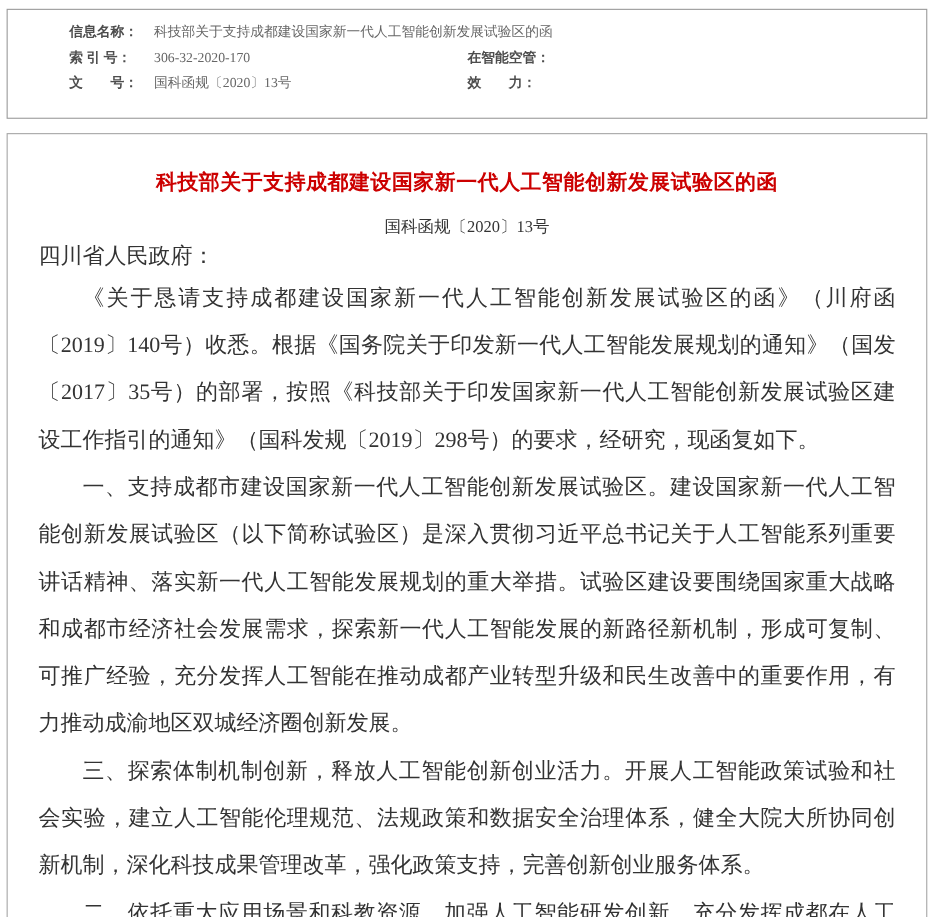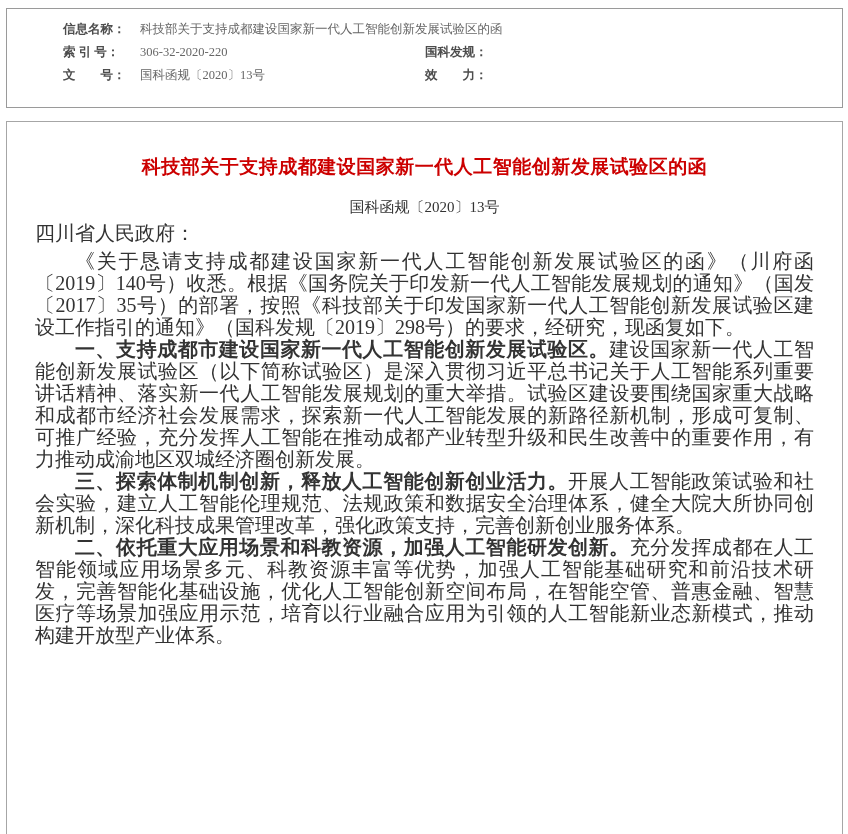--- a/index.html
+++ b/index.html
@@ -73,41 +73,41 @@
   .doc-body {
     margin-top: 0;
     font-size: 20px;
     color: #333333;
   }
   .salutation {
     line-height: 31.5px;
   }
   .para {
     text-indent: 2em;
-    line-height: 22px;
+    line-height: 43px;
     text-align: justify;
   }
   .para .lead {
-    font-weight: bold;
+    font-weight: normal;
   }
 </style>
 </head>
 <body>
 
 <div class="page">
 
   <div class="meta-box">
     <div class="meta-row full">
       <span class="meta-label">信息名称：</span>
       <span class="meta-value">科技部关于支持成都建设国家新一代人工智能创新发展试验区的函</span>
     </div>
     <div class="meta-row">
       <span class="meta-label">索 引 号：</span>
-      <span class="meta-value">306-32-2020-220</span>
-      <span class="meta-label">国科发规：</span>
+      <span class="meta-value">306-32-2020-170</span>
+      <span class="meta-label">在智能空管：</span>
     </div>
     <div class="meta-row">
       <span class="meta-label">文　　号：</span>
       <span class="meta-value">国科函规〔2020〕13号</span>
       <span class="meta-label">效　　力：</span>
       <span class="meta-value"></span>
     </div>
   </div>
 
   <div class="doc-box">

